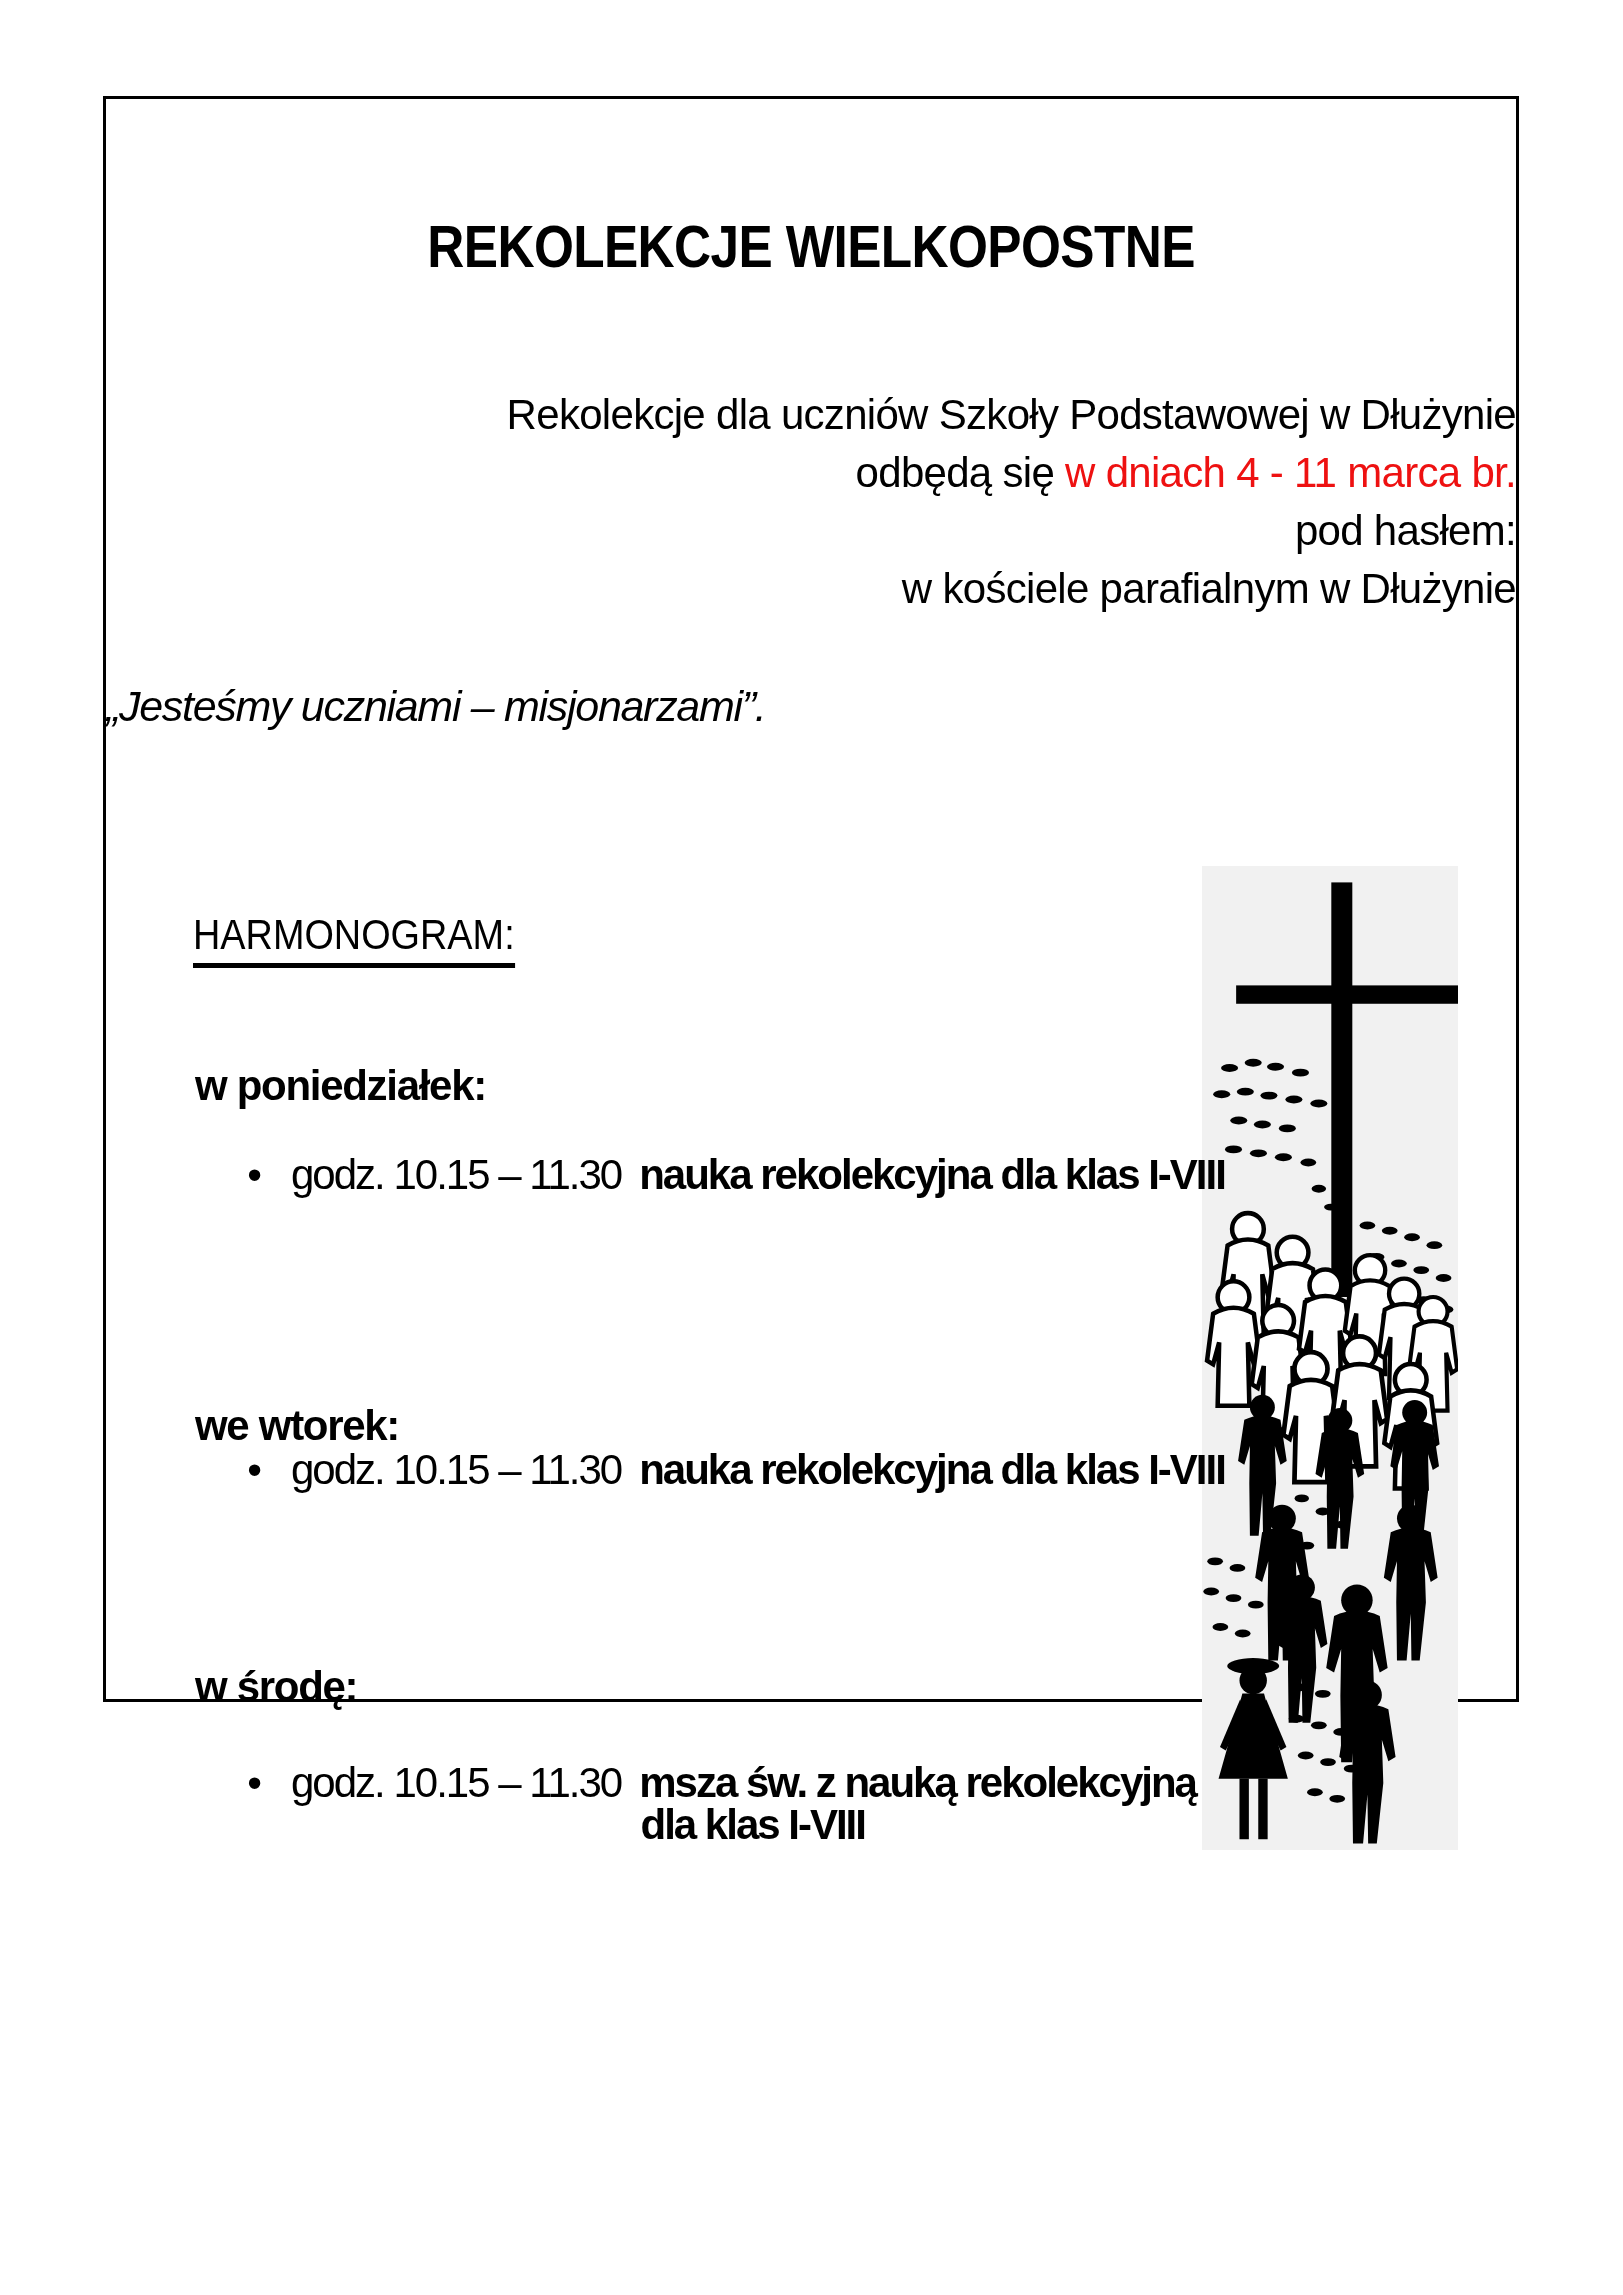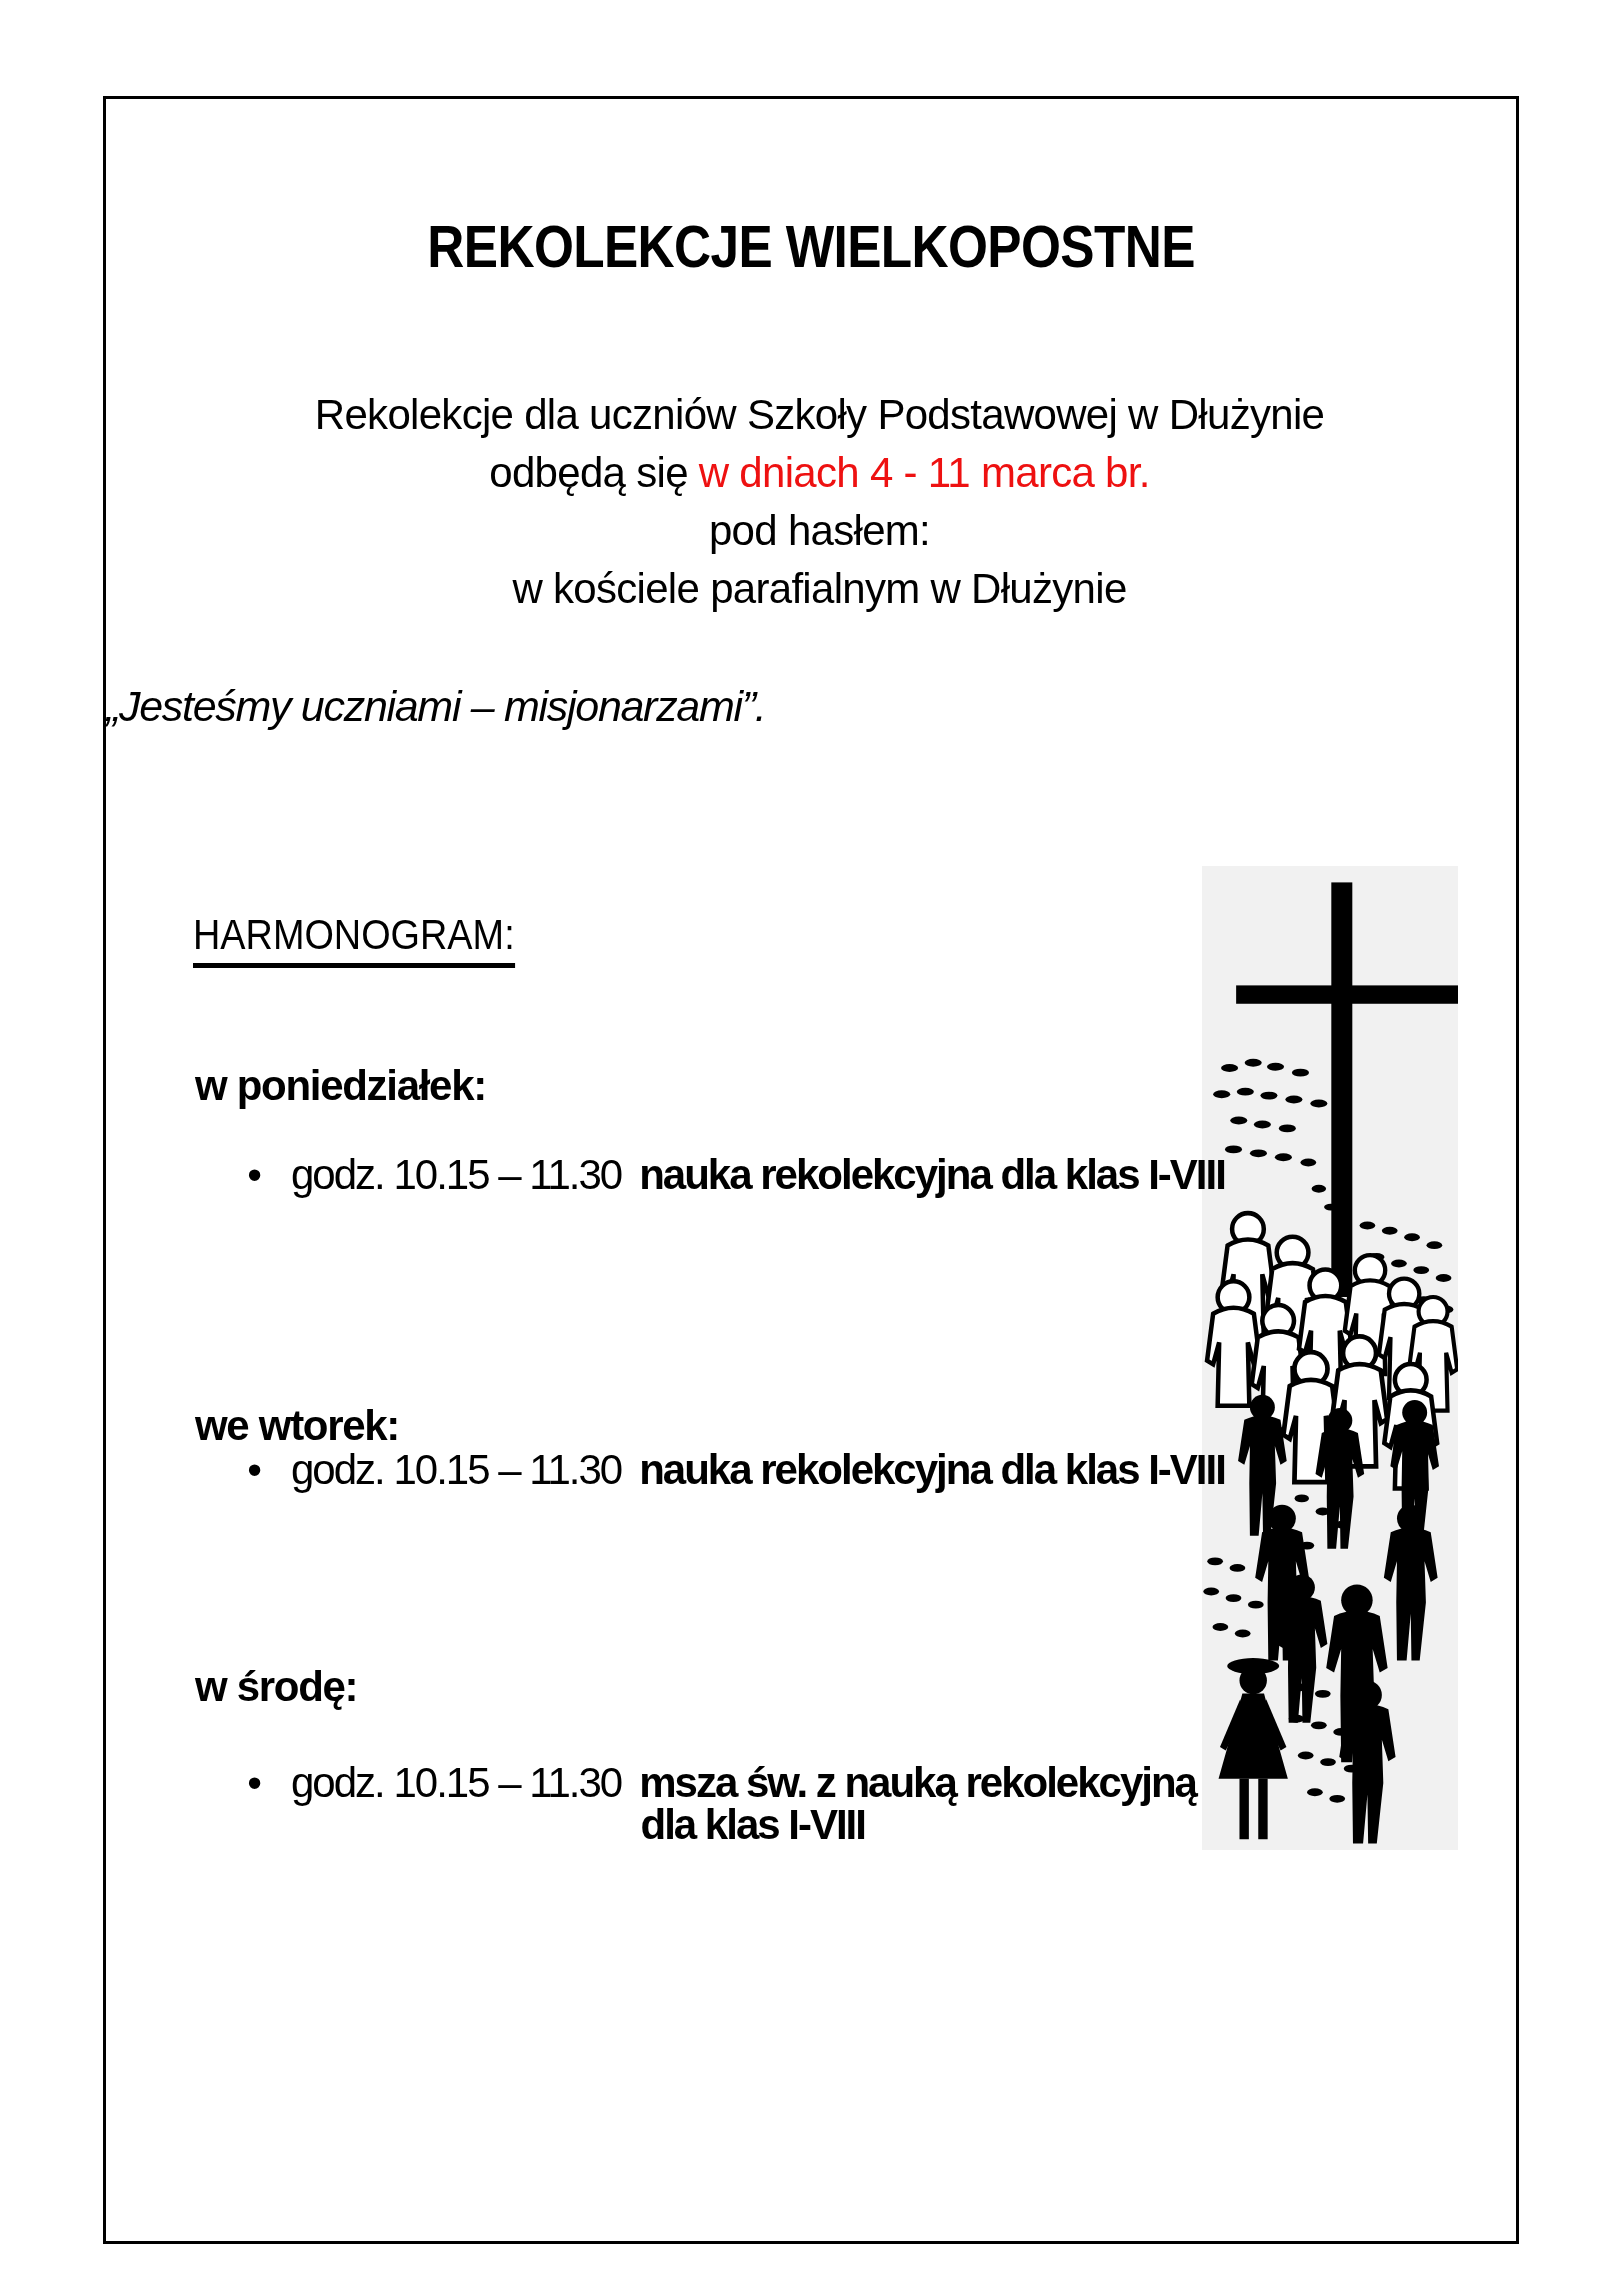--- a/index.html
+++ b/index.html
@@ -12,41 +12,41 @@
   html,body{width:1623px;height:2295px;background:var(--page-bg);}
   body{
     font-family:"Liberation Sans","DejaVu Sans",sans-serif;
     color:var(--ink);
     position:relative;
     overflow:hidden;
   }
   .frame{
     position:absolute;
     left:103px; top:96px;
-    width:1416px; height:2148px;
+    width:1416px; height:1606px;
     border:3.9px solid #000;
     background:var(--page-bg);
   }
   .abs{position:absolute;}
   .doc-title{
     left:0; right:0; top:119px;
     text-align:center;
     font-size:59px; font-weight:bold;
     line-height:59px;
     white-space:nowrap;
   }
   .doc-title .squeeze{
     display:inline-block;
     transform:scaleX(0.87);
     transform-origin:center;
     letter-spacing:-0.7px;
   }
   .intro{
     left:0; right:0; top:287px;
-    text-align:center;
+    text-align:right;
     font-size:42px;
     line-height:58px;
     letter-spacing:-0.7px;
     margin-left:17px;
   }
   .intro .red{color:var(--red);}
   .motto{
     left:0; right:0; top:584px;
     text-align:left;
     font-size:43px;

